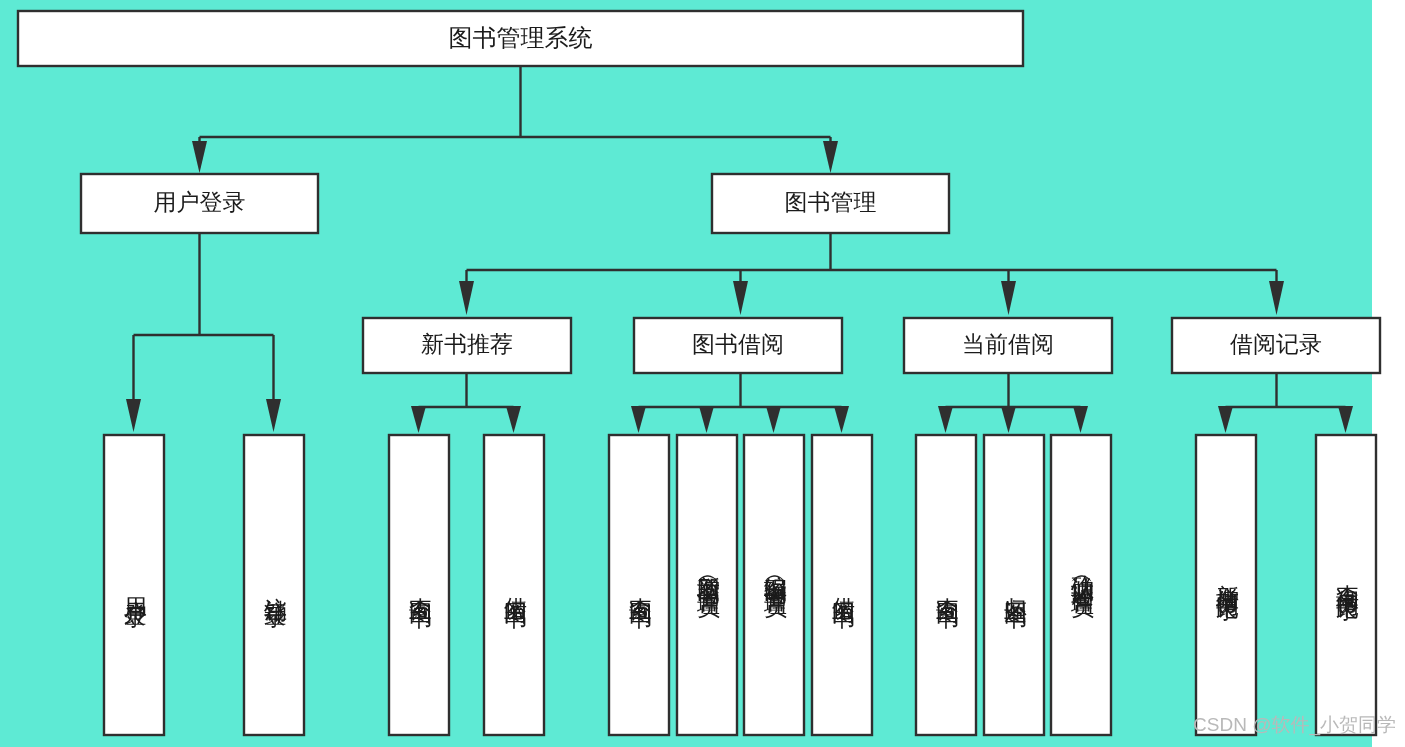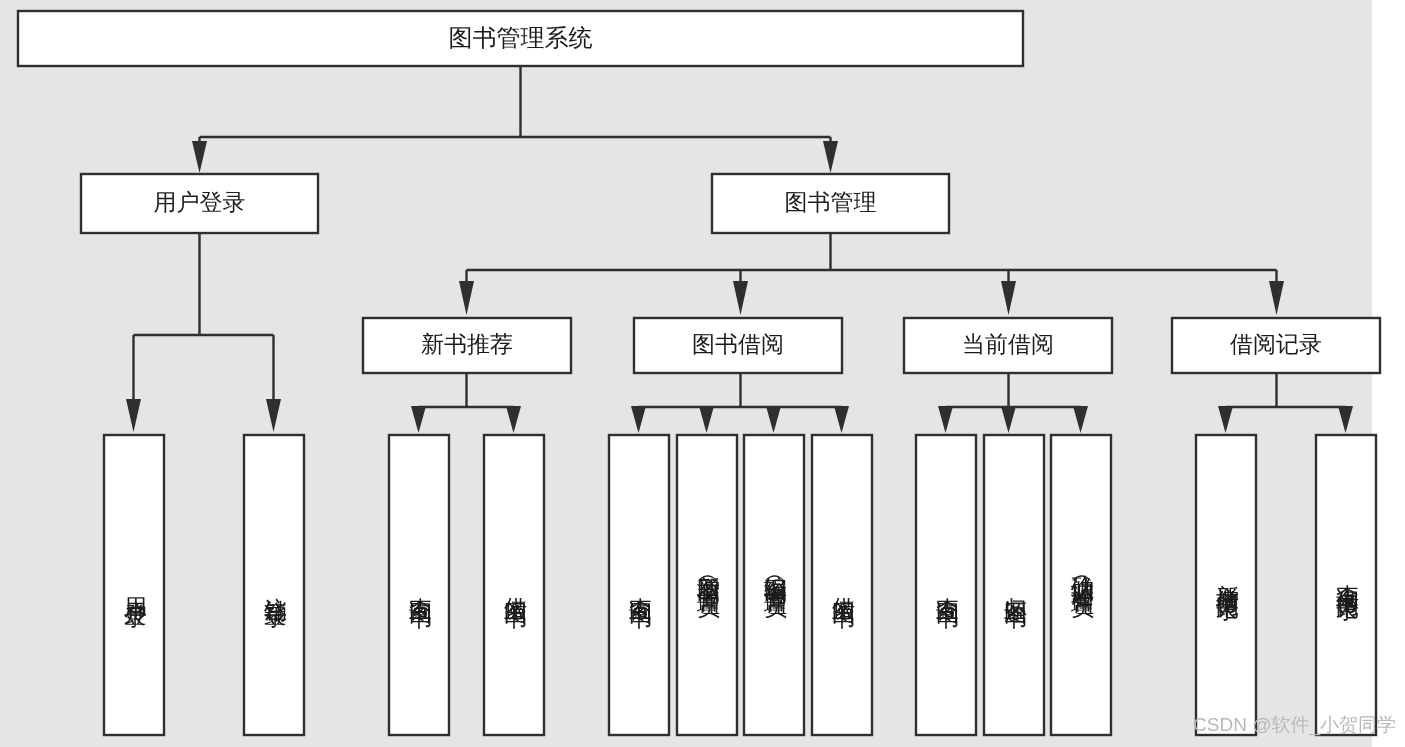--- a/index.html
+++ b/index.html
@@ -11,21 +11,21 @@
   body {
     width: 1405px;
     height: 747px;
     font-family: "Liberation Sans", "DejaVu Sans", sans-serif;
     overflow: hidden;
   }
   #diagram-root {
     position: relative;
     width: 1372px;
     height: 747px;
-    background: #e5e5e5;
+    background: #5eead4;
   }
   svg.diagram-canvas {
     position: absolute;
     top: 0;
     left: 0;
     width: 1405px;
     height: 747px;
     display: block;
   }
   .node-rect {

